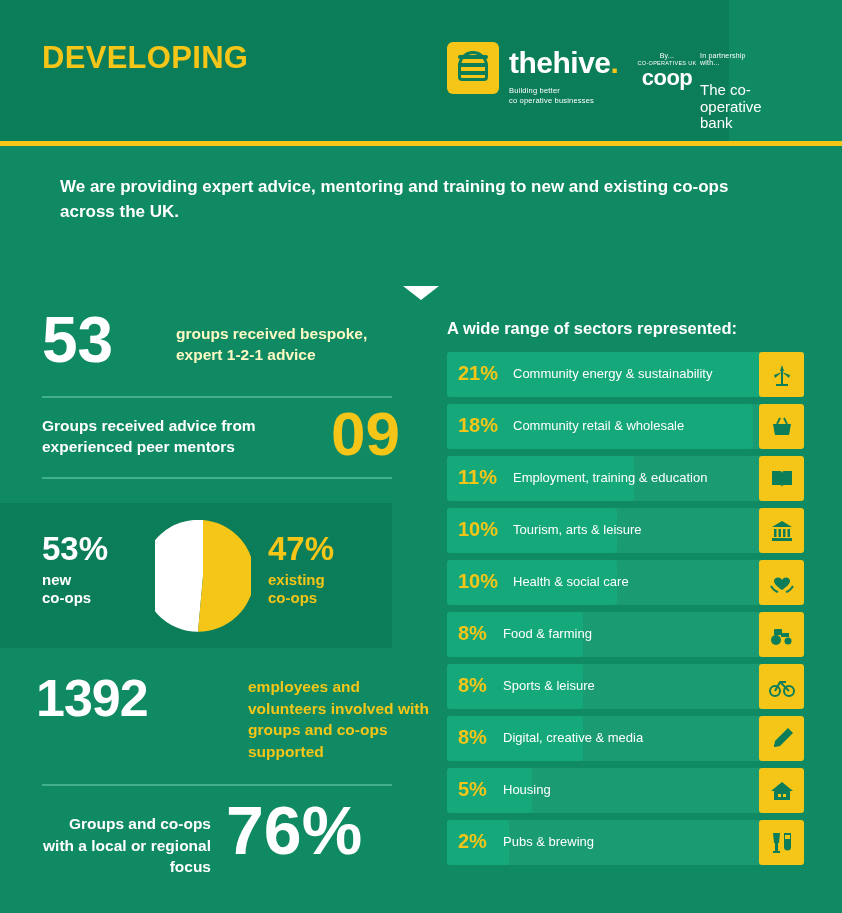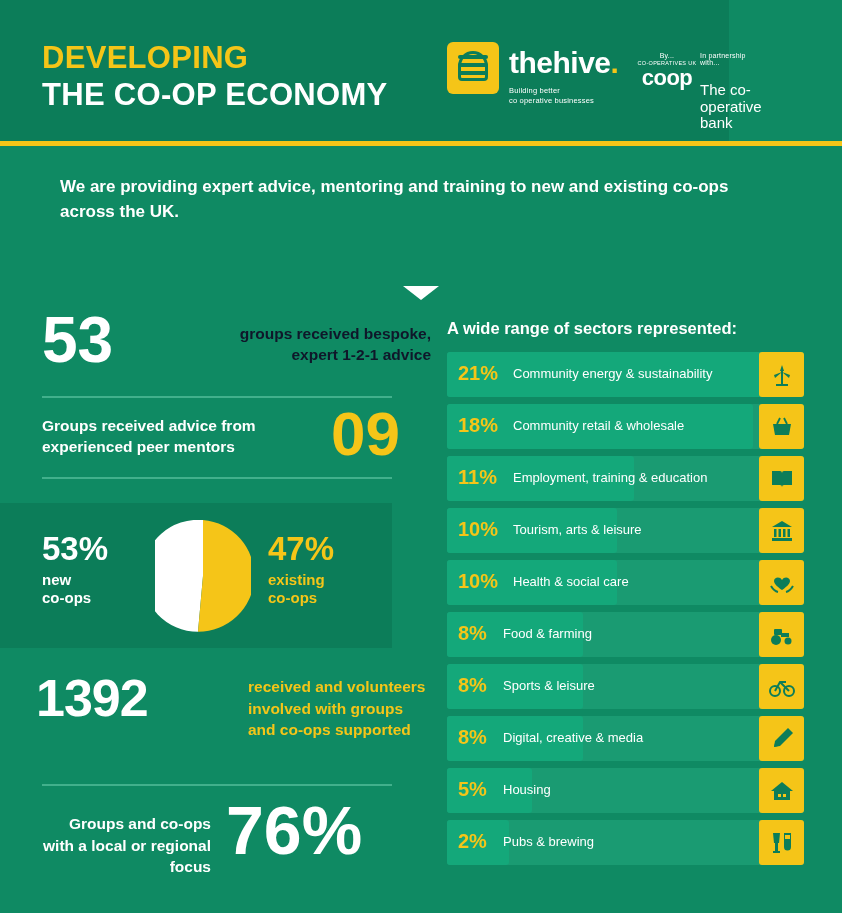--- a/index.html
+++ b/index.html
@@ -212,28 +212,27 @@
   .stat-53 .big {
     position: absolute;
     left: 0; top: -4px;
     font-size: 64px;
     font-weight: bold;
     color: #ffffff;
     line-height: 1;
   }
   .stat-53 .txt {
     position: absolute;
-    left: 159px;
+    left: 134px;
     top: 12px;
     width: 230px;
     font-size: 15.5px;
     font-weight: bold;
-    color: #0f172a;
+    color: #fef9c3;
     line-height: 1.35;
-    text-align: right;
   }
   .divider {
     position: absolute;
     left: 42px;
     width: 350px;
     height: 2px;
     background: #42b08c;
   }
   .div1 { top: 396px; }
   .div2 { top: 477px; }
@@ -438,21 +437,20 @@
   .sector-icon svg { display: block; }
 </style>
 </head>
 <body>
 
 <div class="page">
 
   <div class="header">
     <div class="title">
       <span class="line1">DEVELOPING</span>
-      <span class="line2">THE CO-OP ECONOMY</span>
     </div>
 
     <div class="hive-logo">
       <div class="hive-mark">
         <div class="dome"></div>
         <div class="bar b1"></div>
         <div class="bar b2"></div>
         <div class="bar b3"></div>
       </div>
       <div class="hive-word"><span>thehive</span><span class="dot">.</span></div>
@@ -513,21 +511,21 @@
       <div class="pct">47%</div>
       <div class="lbl">
         <div>existing</div>
         <div>co-ops</div>
       </div>
     </div>
   </div>
 
   <div class="stat-1392">
     <div class="big">1392</div>
-    <div class="txt">received and volunteers involved with groups and co-ops supported</div>
+    <div class="txt">employees and volunteers involved with groups and co-ops supported</div>
   </div>
   <div class="divider div3"></div>
 
   <div class="stat-76">
     <div class="txt">Groups and co-ops with a local or regional focus</div>
     <div class="big">76%</div>
   </div>
 
   <div class="sectors-title">A wide range of sectors represented:</div>
   <div class="sector-list" id="sector-list">

